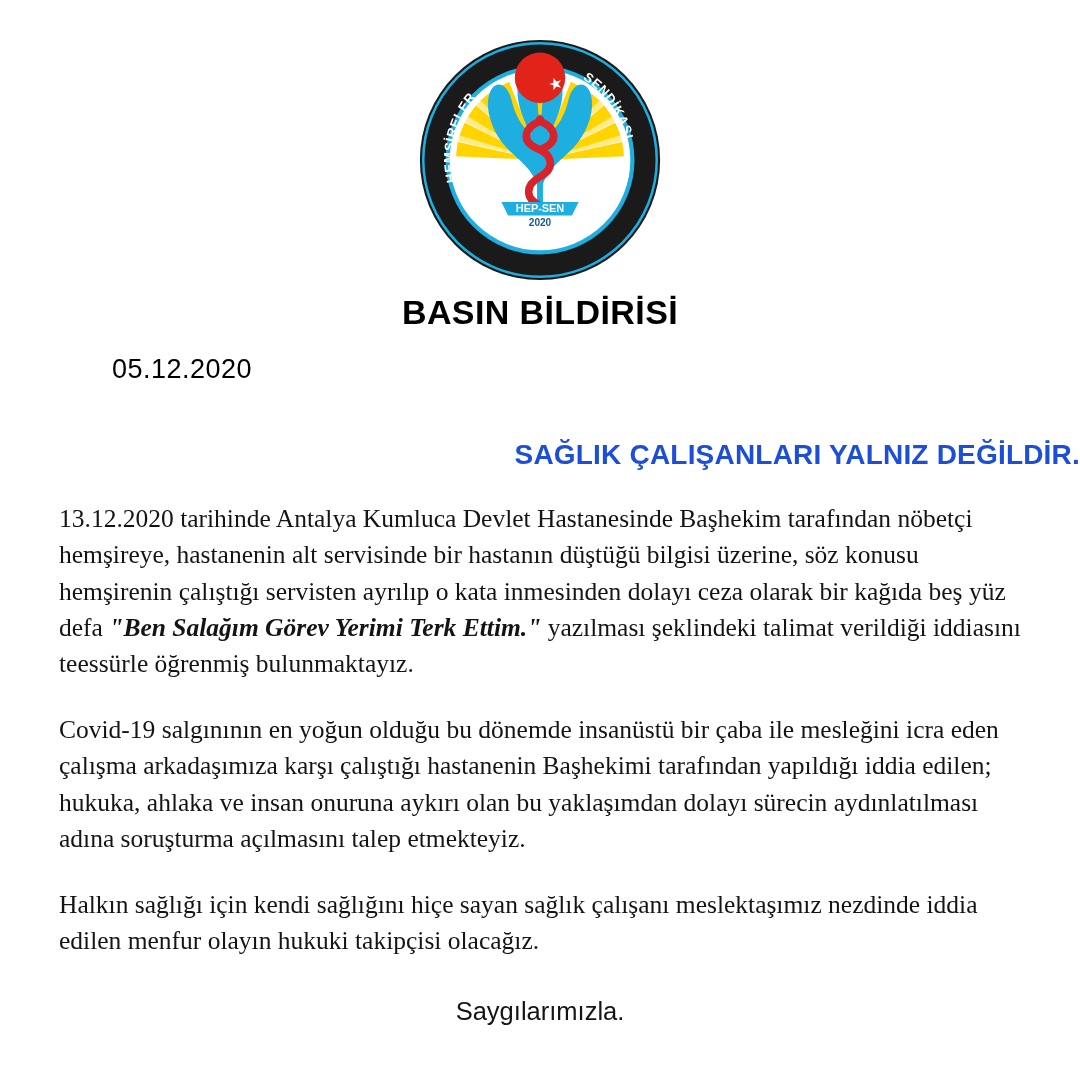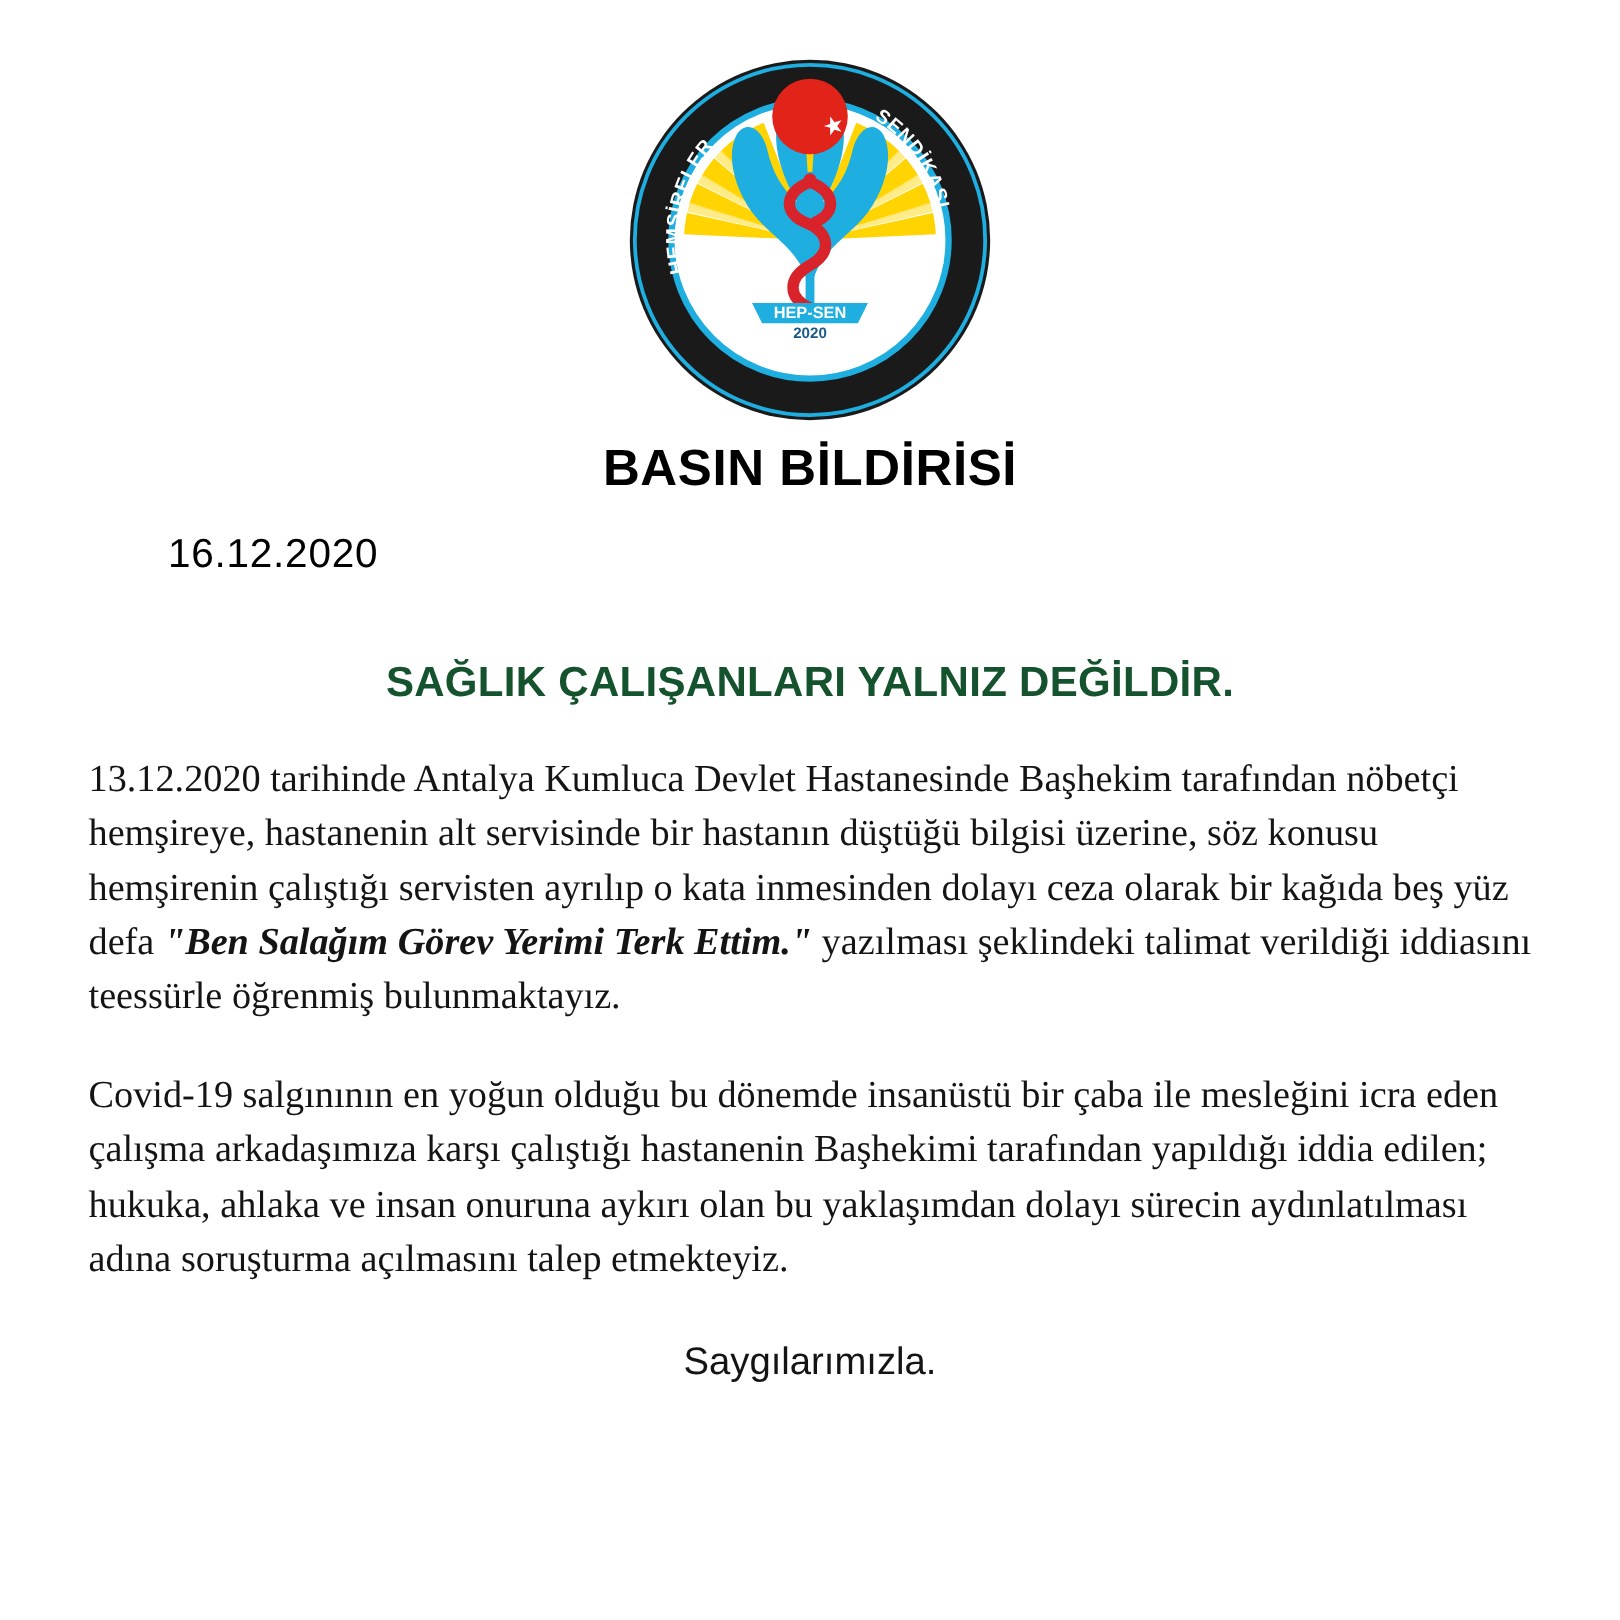--- a/index.html
+++ b/index.html
@@ -53,25 +53,25 @@
   .date-line {
     font-family: "Liberation Sans", "DejaVu Sans", sans-serif;
     font-size: 27px;
     color: #000000;
     letter-spacing: 0.5px;
     margin: 24px 0 0 112px;
     line-height: 1.1;
   }
 
   .subtitle {
-    text-align: center;
+    text-align: right;
     font-family: "Liberation Sans", "DejaVu Sans", sans-serif;
     font-weight: bold;
     font-size: 28px;
-    color: #14532d;
+    color: #1d4ed8;
     letter-spacing: 0.2px;
     margin: 54px 0 0 0;
     line-height: 1.15;
   }
 
   
   .body-block {
     margin: 30px auto 0 auto;
     width: 962px;
   }
@@ -182,24 +182,25 @@
         <textPath href="#arcBottom" startOffset="2%">VE TÜM SAĞLIK PROFESYONELLERİ</textPath>
       </text>
       <text font-family="Liberation Sans, sans-serif" font-size="15.5" font-weight="bold" fill="#ffffff" letter-spacing="0.6">
         <textPath href="#arcRight" startOffset="12%">SENDİKASI</textPath>
       </text>
     </svg>
   </div>
 
   <h1 class="doc-title">BASIN BİLDİRİSİ</h1>
 
-  <div class="date-line">16.12.2020</div>
+  <div class="date-line">05.12.2020</div>
 
   <h2 class="subtitle">SAĞLIK ÇALIŞANLARI YALNIZ DEĞİLDİR.</h2>
 
   <div class="body-block">
     <p class="para"><span>13.12.2020 tarihinde Antalya Kumluca Devlet Hastanesinde Başhekim tarafından nöbetçi hemşireye, hastanenin alt servisinde bir hastanın düştüğü bilgisi üzerine, söz konusu hemşirenin çalıştığı servisten ayrılıp o kata inmesinden dolayı ceza olarak bir kağıda beş yüz defa </span><span class="quote">"Ben Salağım Görev Yerimi Terk Ettim."</span><span> yazılması  şeklindeki talimat verildiği iddiasını teessürle öğrenmiş bulunmaktayız.</span></p>
     <p class="para"><span>Covid-19 salgınının en yoğun olduğu bu dönemde insanüstü bir çaba ile mesleğini  icra eden çalışma arkadaşımıza karşı çalıştığı hastanenin Başhekimi tarafından yapıldığı iddia edilen; hukuka, ahlaka ve insan onuruna aykırı olan bu yaklaşımdan dolayı sürecin aydınlatılması adına soruşturma açılmasını talep etmekteyiz.</span></p>
+    <p class="para"><span>Halkın sağlığı için kendi sağlığını hiçe sayan sağlık çalışanı meslektaşımız nezdinde iddia edilen menfur olayın hukuki takipçisi olacağız.</span></p>
   </div>
 
   <div class="closing">Saygılarımızla.</div>
 
 </div>
 
 </body></html>

